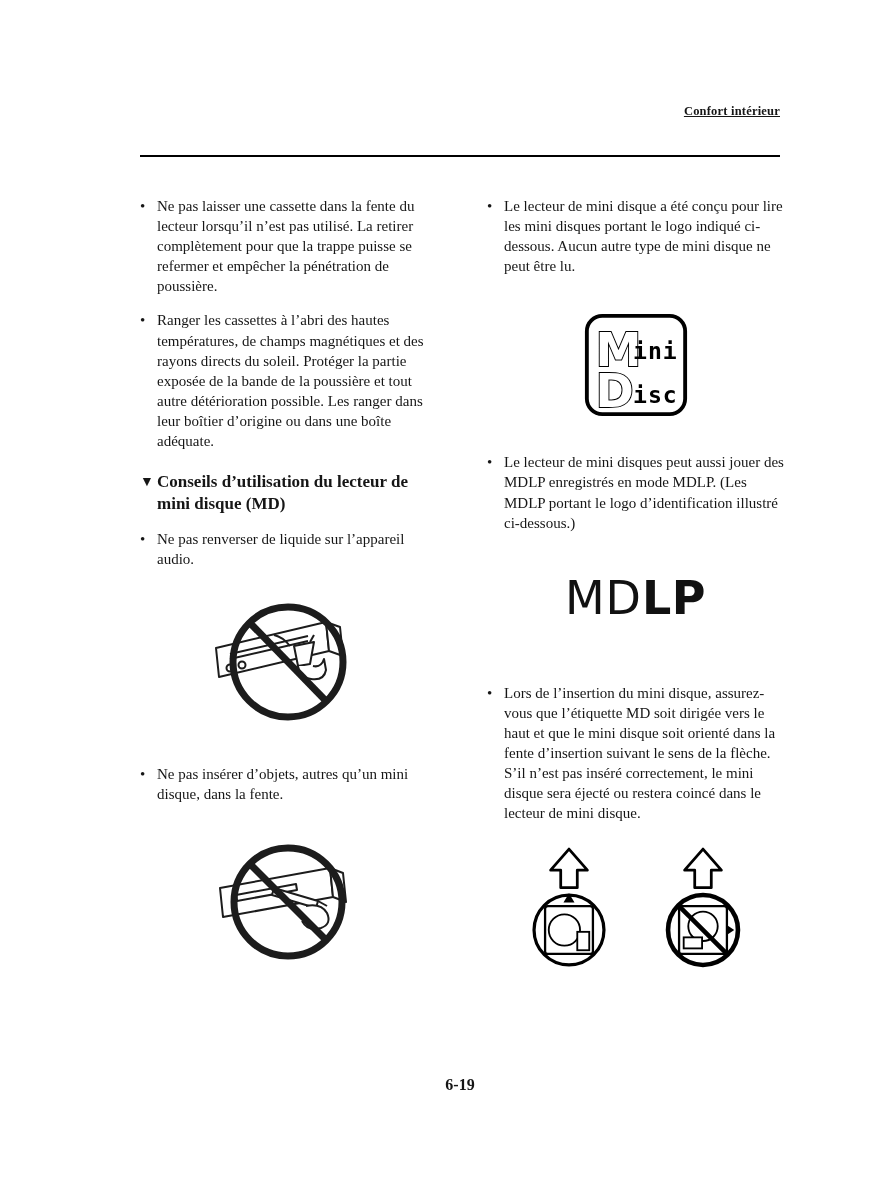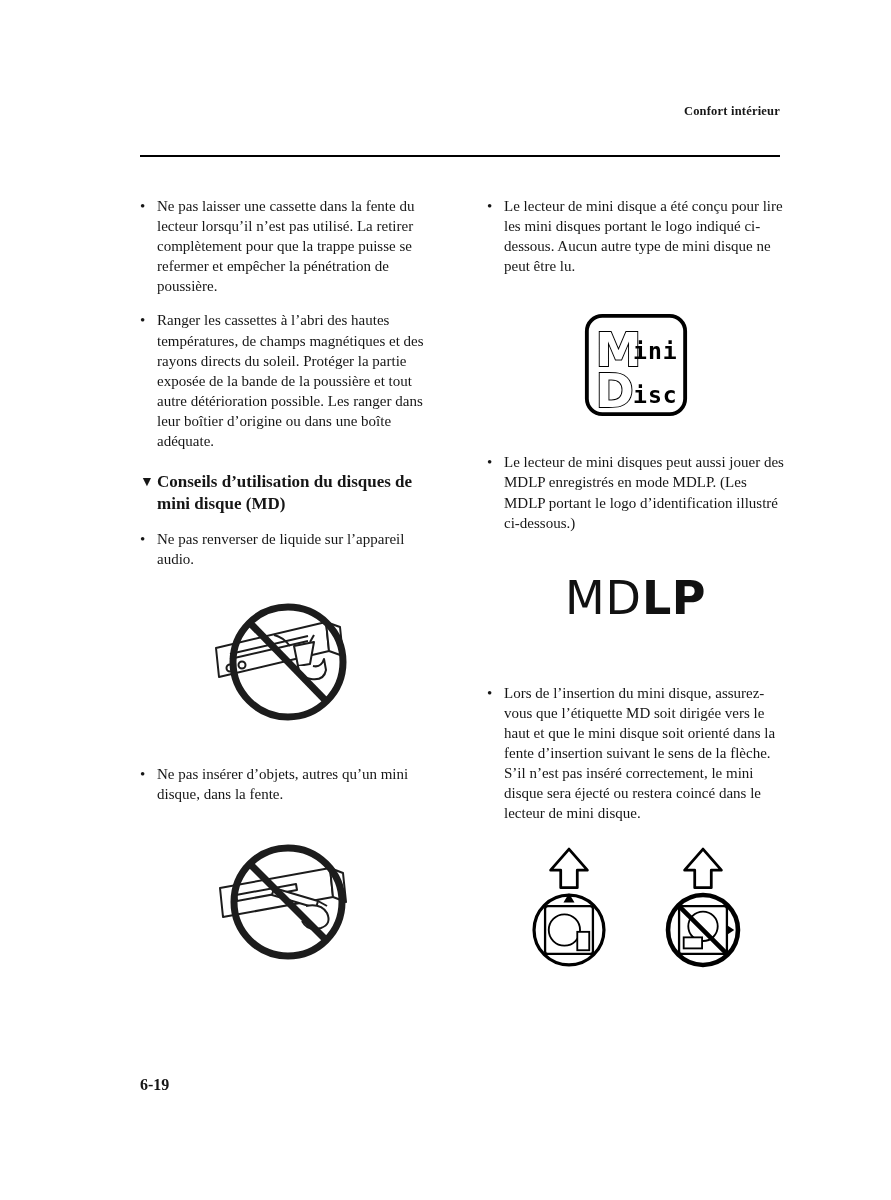--- a/index.html
+++ b/index.html
@@ -13,20 +13,21 @@
     font-family: "Liberation Serif", serif;
     color: #161616;
     overflow: hidden;
   }
   .header {
     position: absolute;
     top: 104px;
     left: 140px;
     width: 640px;
     text-align: right;
+    text-decoration: underline;
   }
   .kicker {
     font-size: 12.5px;
     font-weight: bold;
     letter-spacing: 0.2px;
   }
   .page-title {
     font-size: 21px;
     font-weight: bold;
     margin-top: 3px;
@@ -79,21 +80,21 @@
     margin-top: 22px;
     display: flex;
     justify-content: center;
     gap: 42px;
   }
   .page-number {
     position: absolute;
     top: 1076px;
     left: 140px;
     width: 640px;
-    text-align: left;
+    text-align: center;
     font-size: 16px;
     font-weight: bold;
   }
   svg { display: inline-block; vertical-align: top; }
 </style>
 </head>
 <body>
 
 <div class="page">
 
@@ -109,21 +110,21 @@
       <span>Ne pas laisser une cassette dans la fente du lecteur lorsqu’il n’est pas utilisé. La retirer complètement pour que la trappe puisse se refermer et empêcher la pénétration de poussière.</span>
     </div>
 
     <div class="bullet">
       <span class="marker">•</span>
       <span>Ranger les cassettes à l’abri des hautes températures, de champs magnétiques et des rayons directs du soleil. Protéger la partie exposée de la bande de la poussière et tout autre détérioration possible. Les ranger dans leur boîtier d’origine ou dans une boîte adéquate.</span>
     </div>
 
     <div class="section-heading">
       <span class="tri">▼</span>
-      <span>Conseils d’utilisation du disques de mini disque (MD)</span>
+      <span>Conseils d’utilisation du lecteur de mini disque (MD)</span>
     </div>
 
 
     <div class="bullet">
       <span class="marker">•</span>
       <span>Ne pas renverser de liquide sur l’appareil audio.</span>
     </div>
 
     <div class="figure fig-prohibit">
       <svg width="168" height="150" viewBox="0 0 168 150">

